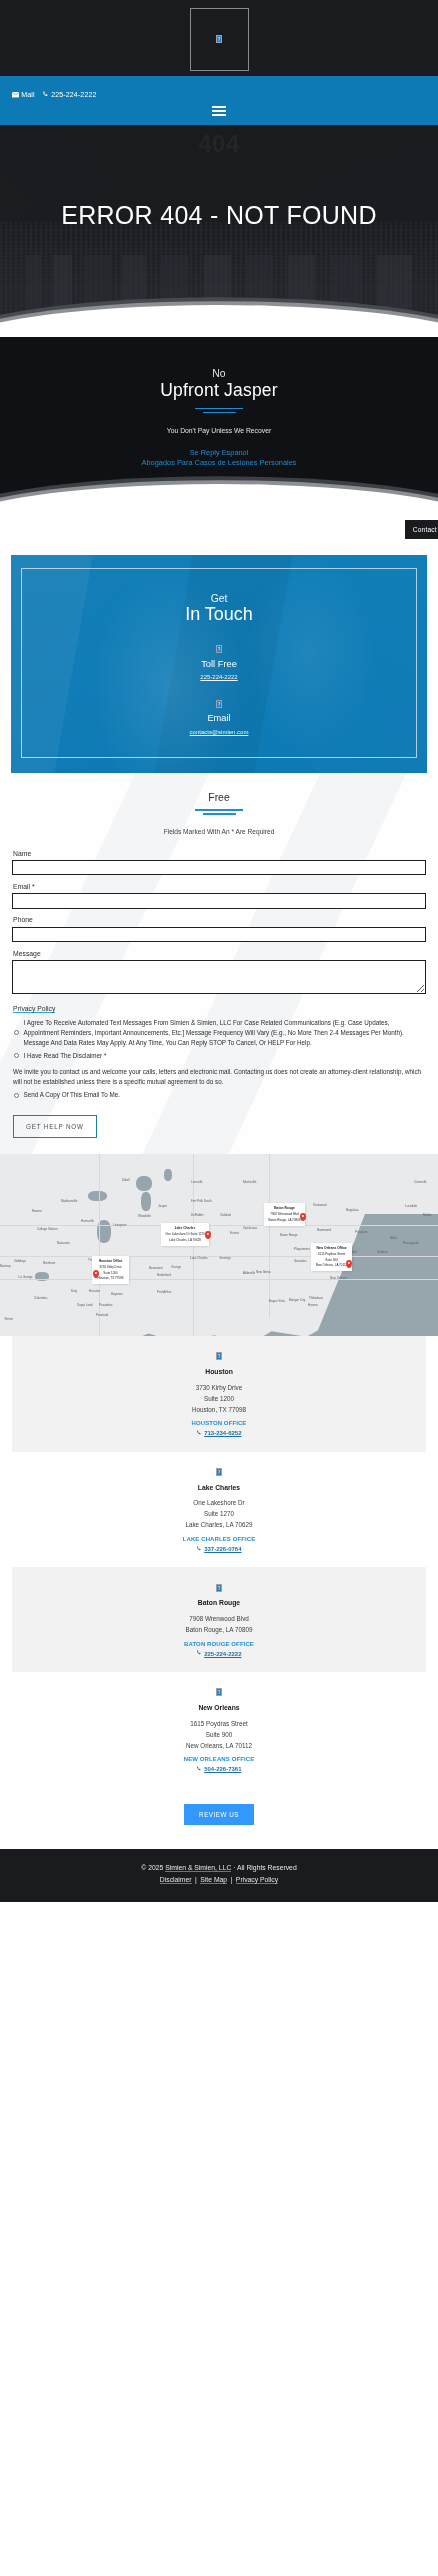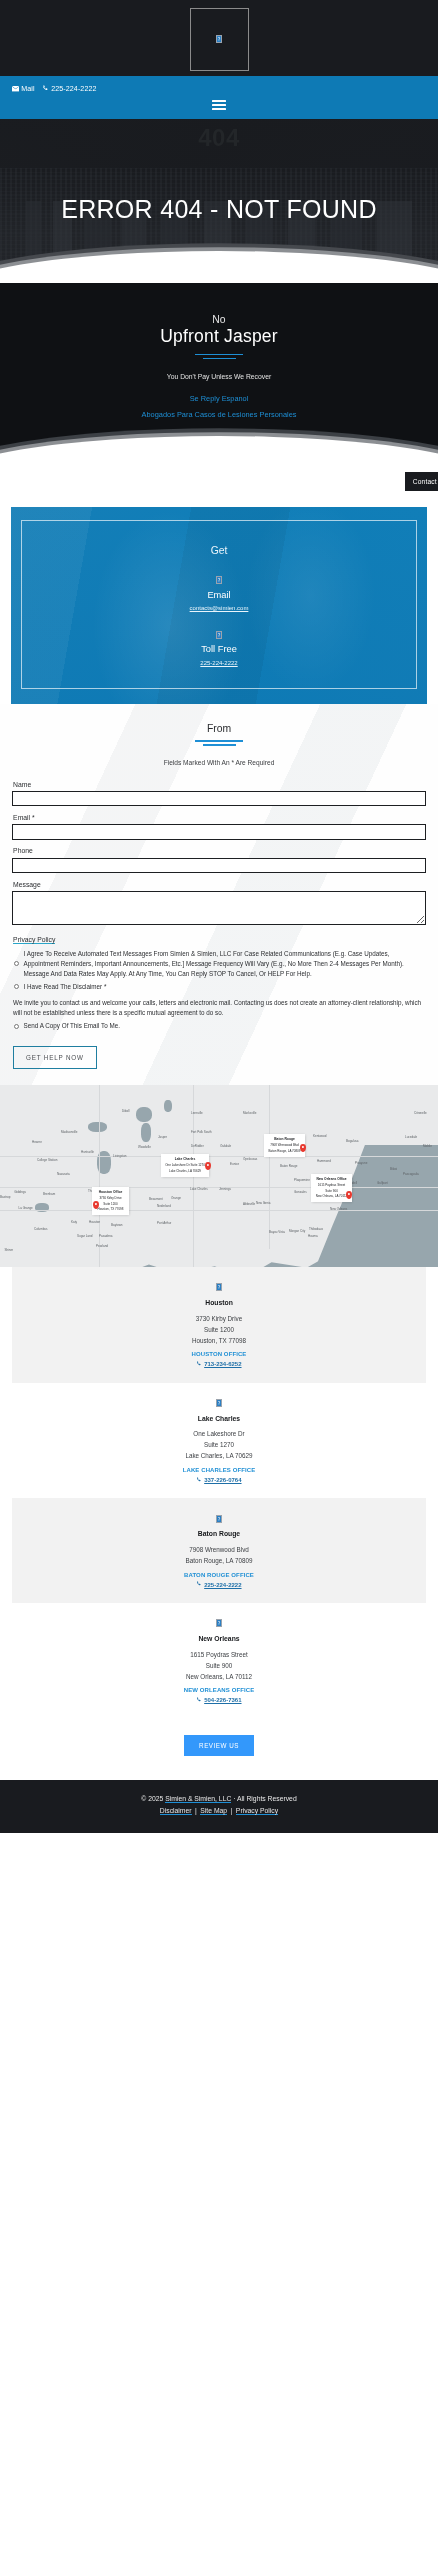--- a/index.html
+++ b/index.html
@@ -43,21 +43,21 @@
     color: #fff;
     font-size: 5px;
     line-height: 7.7px;
     text-align: center;
     font-family: "DejaVu Sans", sans-serif;
   }
 
   .topbar {
     background: #0e7ab5;
     margin-top: 5.5px;
-    padding: 7px 0 0 0;
+    padding: 13px 0 0 0;
     position: relative;
   }
   .topbar-inner {
     display: flex;
     align-items: center;
     gap: 7.7px;
     padding: 1.6px 0 2.2px 12px;
   }
   .topbar a {
     color: #ffffff;
@@ -84,21 +84,21 @@
     margin: 2.2px 0;
     border-radius: 0.5px;
   }
 
   
   .hero {
     position: relative;
     background:
       linear-gradient(180deg, rgba(25,27,31,.96) 0%, rgba(25,27,31,.90) 45%, rgba(30,32,36,.95) 100%),
       linear-gradient(135deg, #2c3036 0%, #1b1e22 40%, #24282e 70%, #191b1f 100%);
-    height: 164px;
+    height: 212px;
     overflow: hidden;
   }
   .hero-city {
     position:absolute; left:0; right:0; bottom:0; height: 115px;
     opacity:.5;
     background:
       repeating-linear-gradient(90deg, rgba(70,76,84,.30) 0 1.6px, transparent 1.6px 5px),
       repeating-linear-gradient(0deg, rgba(60,66,72,.22) 0 1.1px, transparent 1.1px 3.8px),
       linear-gradient(180deg, transparent 0%, rgba(55,60,67,.45) 60%, rgba(40,44,50,.6) 100%);
   }
@@ -165,21 +165,21 @@
   .bigtitle.dark { color:#14161a; }
   .rule-wrap { margin: 6.6px auto 0; width: 66px; }
   .rule-1 { height:1.6px; background:#1e8fd5; width:48px; margin:0 auto; }
   .rule-2 { height:1.1px; background:#1e8fd5; width:33px; margin:2.7px auto 0; }
   .sub-line {
     color:#e3e3e3; font-size: 6.8px; margin-top: 14.2px; font-weight:300;
   }
   .es-link {
     display:block; color:#1e8fd5; font-size: 7.4px; margin-top: 14.2px; text-decoration:none;
   }
-  .es-link.second { margin-top: 7px; }
+  .es-link.second { margin-top: 1px; }
   .curve-bottom-dark {
     position:absolute; left:-14%; right:-14%; bottom:-64px; height: 93px;
     background:#ffffff;
     border-radius: 50%;
     box-shadow: 0 -3.8px 0 0 #8c8f93, 0 -7.7px 0 0 #3c4045;
   }
 
   
   .contact-tab {
     position:absolute;
@@ -440,43 +440,44 @@
 </section>
 
 <div class="gap-white">
   <div class="contact-tab">Contact</div>
 </div>
 
 <section class="touch-outer">
   <div class="touch-panel">
     <div class="touch-inner">
       <div class="touch-eyebrow">Get</div>
+      <div class="touch-title">In Touch</div>
+
+      <div class="touch-block">
+        <div class="touch-ico">
+          <span class="broken-img">?</span>
+        </div>
+        <div class="touch-label">Toll Free</div>
+        <a href="#" class="touch-value">225-224-2222</a>
+      </div>
 
       <div class="touch-block">
         <div class="touch-ico">
           <span class="broken-img">?</span>
         </div>
         <div class="touch-label">Email</div>
         <a href="#" class="touch-value">contacts@simien.com</a>
       </div>
-
-      <div class="touch-block">
-        <div class="touch-ico">
-          <span class="broken-img">?</span>
-        </div>
-        <div class="touch-label">Toll Free</div>
-        <a href="#" class="touch-value">225-224-2222</a>
-      </div>
     </div>
   </div>
 </section>
 
 <section class="light-section">
   <div class="centered">
-    <div class="eyebrow" style="color:#2b2d30;">From</div>
+    <div class="eyebrow" style="color:#2b2d30;">Free</div>
     <div class="rule-wrap">
       <div class="rule-1"></div>
       <div class="rule-2"></div>
     </div>
     <div class="required-note">Fields Marked With An * Are Required</div>
   </div>
 
   <form class="form-wrap">
     <div class="field-label">Name</div>
     <input class="text-input" type="text" value="" style="">

